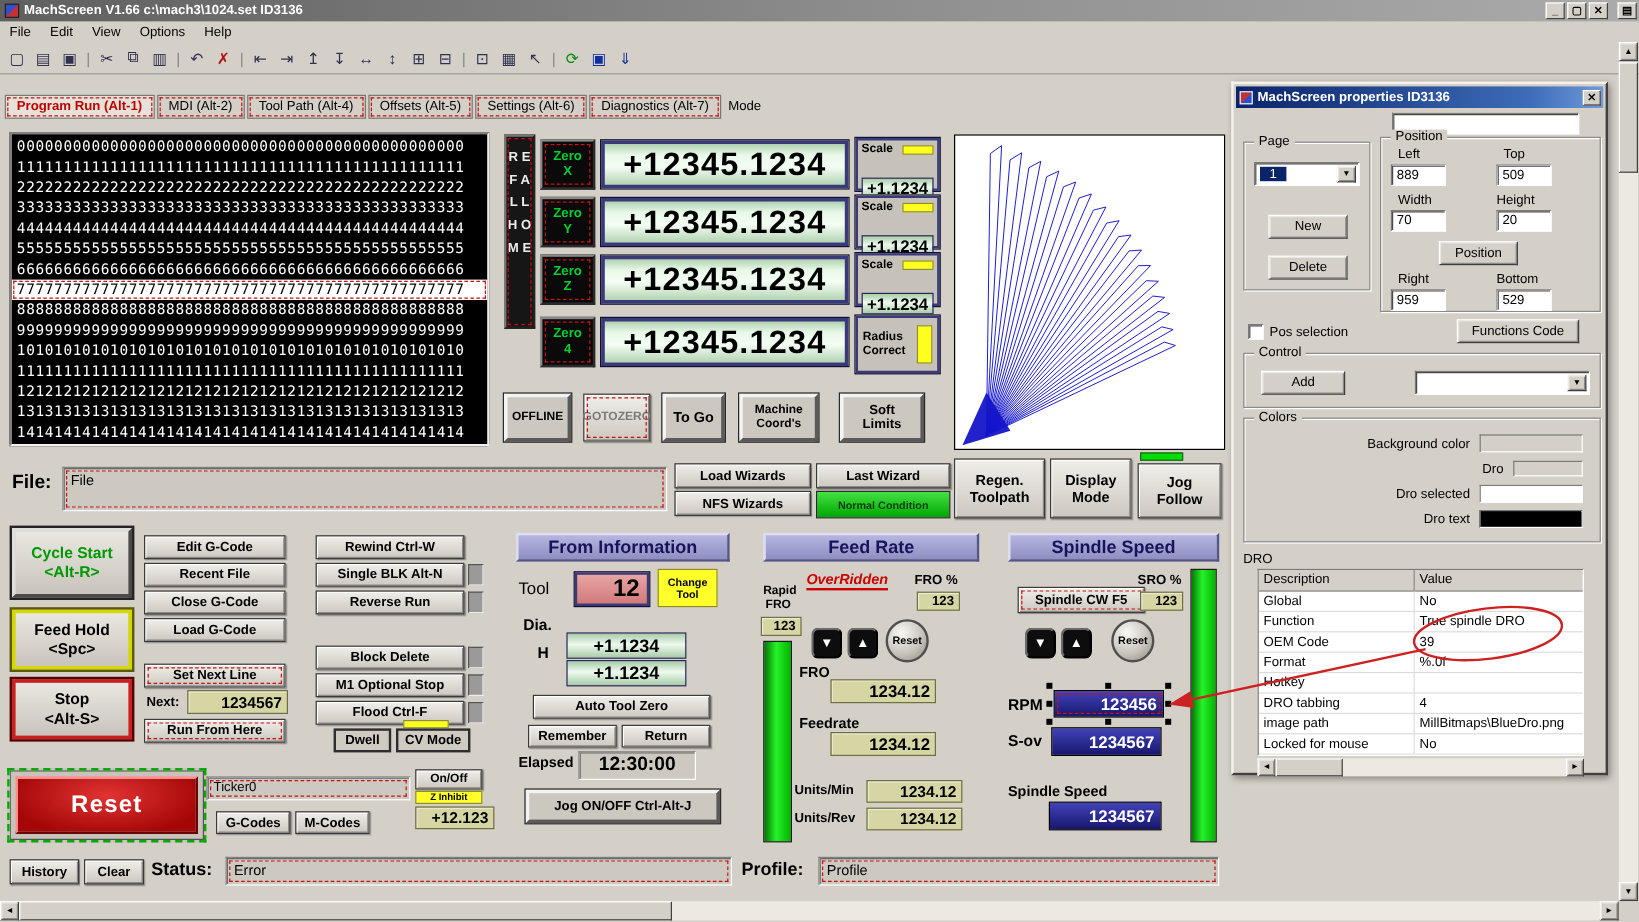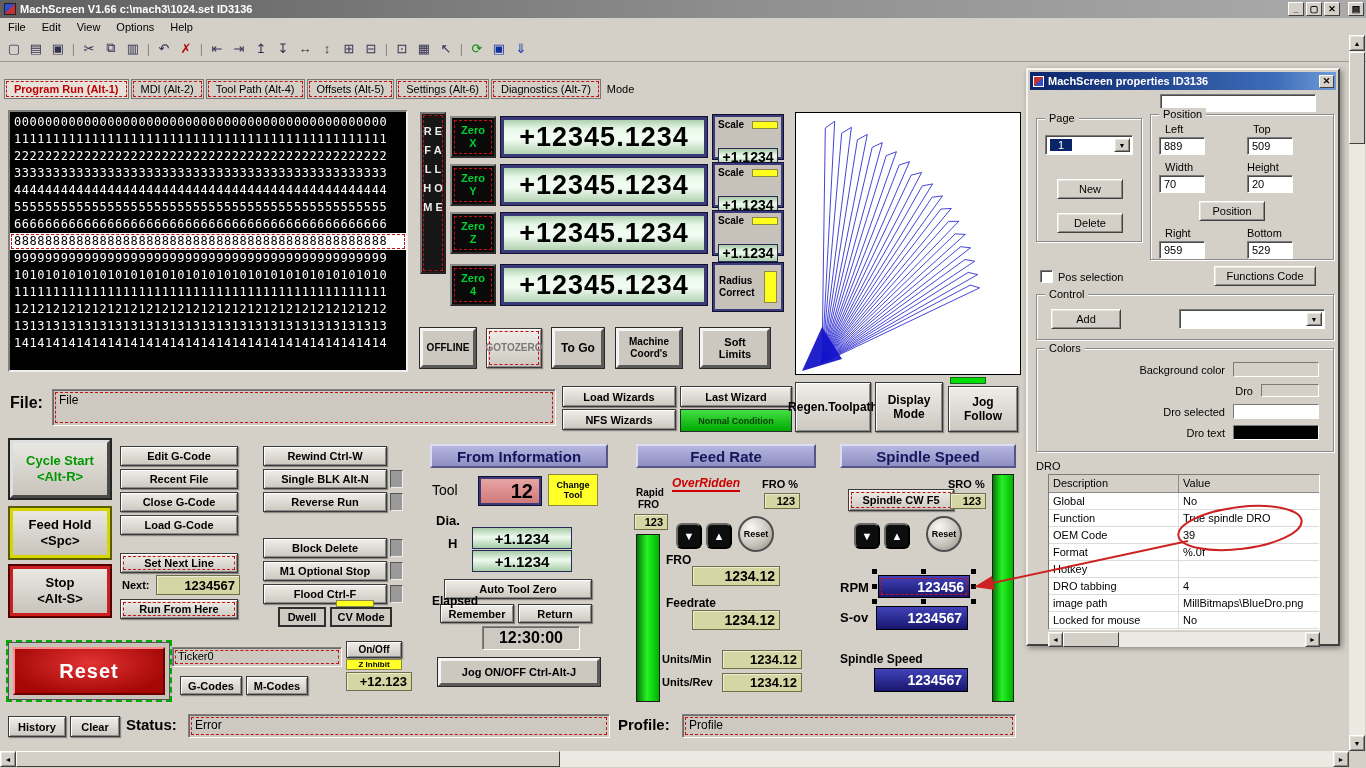--- a/index.html
+++ b/index.html
@@ -165,20 +165,21 @@
 
   <div class="abs gcode-win" data-name="gcode-window" style="left:8px;top:110px;width:400px;height:262px;">
     <div data-name="gcode-list">
         <div class="gcode-row" data-name="gcode-line">000000000000000000000000000000000000000000000000</div>
         <div class="gcode-row" data-name="gcode-line">111111111111111111111111111111111111111111111111</div>
         <div class="gcode-row" data-name="gcode-line">222222222222222222222222222222222222222222222222</div>
         <div class="gcode-row" data-name="gcode-line">333333333333333333333333333333333333333333333333</div>
         <div class="gcode-row" data-name="gcode-line">444444444444444444444444444444444444444444444444</div>
         <div class="gcode-row" data-name="gcode-line">555555555555555555555555555555555555555555555555</div>
         <div class="gcode-row" data-name="gcode-line">666666666666666666666666666666666666666666666666</div>
+        <div class="gcode-row" data-name="gcode-line">777777777777777777777777777777777777777777777777</div>
         <div class="gcode-row" data-name="gcode-line">888888888888888888888888888888888888888888888888</div>
         <div class="gcode-row" data-name="gcode-line">999999999999999999999999999999999999999999999999</div>
         <div class="gcode-row" data-name="gcode-line">101010101010101010101010101010101010101010101010</div>
         <div class="gcode-row" data-name="gcode-line">111111111111111111111111111111111111111111111111</div>
         <div class="gcode-row" data-name="gcode-line">121212121212121212121212121212121212121212121212</div>
         <div class="gcode-row" data-name="gcode-line">131313131313131313131313131313131313131313131313</div>
         <div class="gcode-row" data-name="gcode-line">141414141414141414141414141414141414141414141414</div>
       </div>
   </div>
 
@@ -272,21 +273,21 @@
         <path d="M26 250 L183.5 174.9 L174.3 172.1 Z" fill="none" stroke="#1515cc" stroke-width="0.8"></path>
       </svg>
   </div>
 
   <span class="abs bold" data-name="file-label" style="left:10px;top:394px;font-size:16px;">File:</span>
   <div class="abs inset-box dashedred" data-name="file-field" style="left:52px;top:389px;width:504px;height:37px;padding:3px 6px;font-size:12px;">File</div>
   <div class="abs screen-btn" data-name="load-wizards-button" style="left:562px;top:386px;width:114px;height:21px;">Load Wizards</div>
   <div class="abs screen-btn" data-name="nfs-wizards-button" style="left:562px;top:409px;width:114px;height:21px;">NFS Wizards</div>
   <div class="abs screen-btn" data-name="last-wizard-button" style="left:680px;top:386px;width:112px;height:21px;">Last Wizard</div>
   <div class="abs green-btn" data-name="normal-condition-indicator" style="left:680px;top:409px;width:112px;height:23px;">Normal Condition</div>
-  <div class="abs screen-btn" data-name="regen-toolpath-button" style="left:795px;top:382px;width:76px;height:50px;flex-direction:row;line-height:14px;font-size:12px;">
+  <div class="abs screen-btn" data-name="regen-toolpath-button" style="left:795px;top:382px;width:76px;height:50px;flex-direction:column;line-height:14px;font-size:12px;">
       <span>Regen.</span>
       <span>Toolpath</span>
     </div>
   <div class="abs screen-btn" data-name="display-mode-button" style="left:875px;top:382px;width:68px;height:50px;flex-direction:column;line-height:14px;font-size:12px;">
       <span>Display</span>
       <span>Mode</span>
     </div>
   <span class="abs ledg" data-name="jog-follow-led" style="left:950px;top:377px;width:36px;height:7px;"></span>
   <div class="abs screen-btn" data-name="jog-follow-button" style="left:948px;top:386px;width:70px;height:46px;flex-direction:column;line-height:14px;font-size:12px;">
       <span>Jog</span>
@@ -347,21 +348,21 @@
       <span>Change</span>
       <span>Tool</span>
     </div>
   <span class="abs bold" data-name="dia-label" style="left:436px;top:513px;font-size:13px;">Dia.</span>
   <div class="abs dro-sm" data-name="dia-dro" style="left:472px;top:509px;width:100px;height:22px;font-size:15px;">+1.1234</div>
   <span class="abs bold" data-name="h-label" style="left:448px;top:536px;font-size:13px;">H</span>
   <div class="abs dro-sm" data-name="h-dro" style="left:472px;top:532px;width:100px;height:22px;font-size:15px;">+1.1234</div>
   <div class="abs screen-btn" data-name="auto-tool-zero-button" style="left:444px;top:579px;width:148px;height:20px;">Auto Tool Zero</div>
   <div class="abs screen-btn" data-name="remember-button" style="left:440px;top:604px;width:74px;height:19px;">Remember</div>
   <div class="abs screen-btn" data-name="return-button" style="left:518px;top:604px;width:74px;height:19px;">Return</div>
-  <span class="abs bold" data-name="elapsed-label" style="left:432px;top:594px;font-size:12px;">Elapsed</span>
+  <span class="abs bold" data-name="elapsed-label" style="left:432px;top:628px;font-size:12px;">Elapsed</span>
   <div class="abs inset-box" data-name="elapsed-dro" style="left:482px;top:626px;width:98px;height:24px;font-size:16px;font-weight:bold;display:flex;align-items:center;justify-content:center;">12:30:00</div>
   <div class="abs panel-hdr" data-name="feed-rate-header" style="left:636px;top:444px;width:180px;height:24px;">Feed Rate</div>
 
   <div class="abs metal-btn" data-name="jog-onoff-button" style="left:438px;top:658px;width:162px;height:28px;font-size:11px;">Jog ON/OFF Ctrl-Alt-J</div>
   <span class="abs bold" data-name="overridden-label" style="left:672px;top:476px;color:#cc0000;font-size:12px;border-bottom:2px solid #cc0000;font-style:italic;">OverRidden</span>
   <span class="abs bold" data-name="fro-pct-label" style="left:762px;top:478px;">FRO %</span>
   <div class="abs khaki" data-name="fro-pct-dro" style="left:764px;top:493px;width:36px;height:16px;font-size:11px;">123</div>
   <span class="abs bold" data-name="rapid-label" style="left:636px;top:487px;font-size:10px;">Rapid</span>
   <span class="abs bold" data-name="rapid-fro-label" style="left:638px;top:499px;font-size:10px;">FRO</span>
   <div class="abs khaki" data-name="rapid-fro-dro" style="left:634px;top:514px;width:34px;height:16px;font-size:11px;">123</div>

